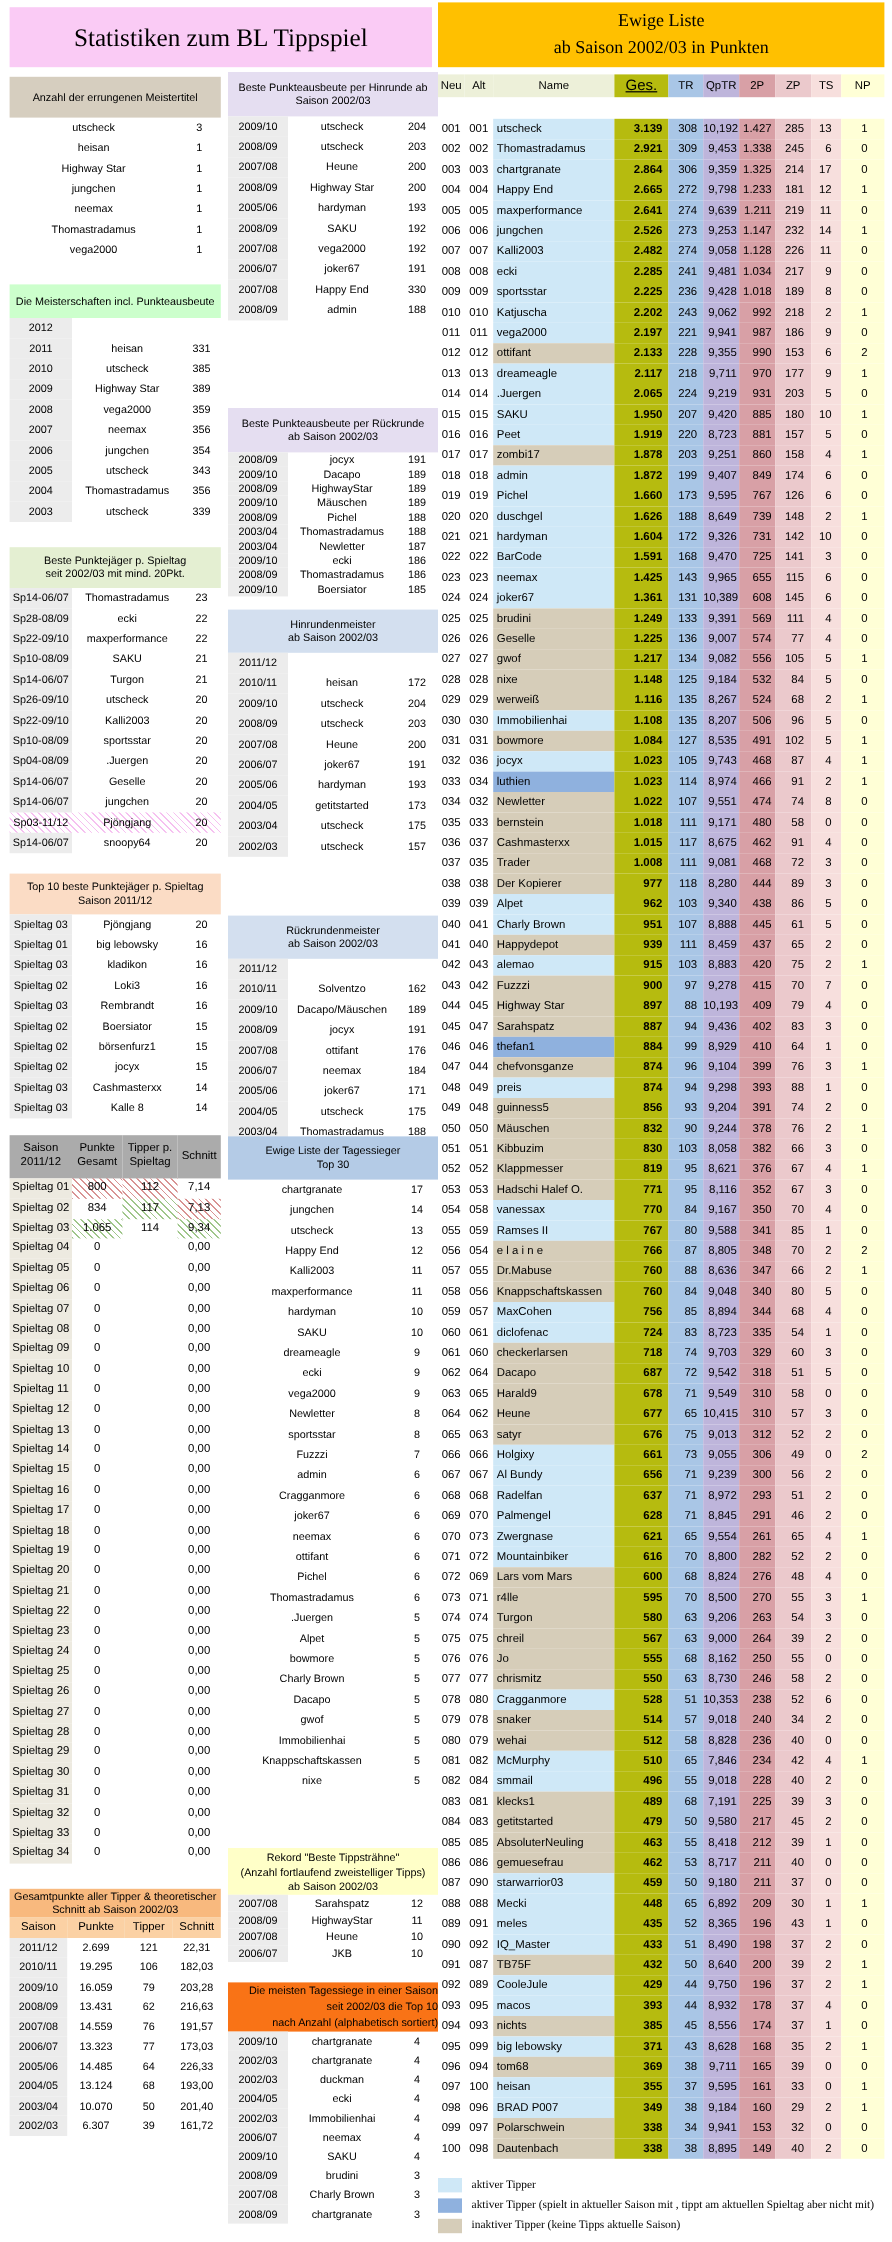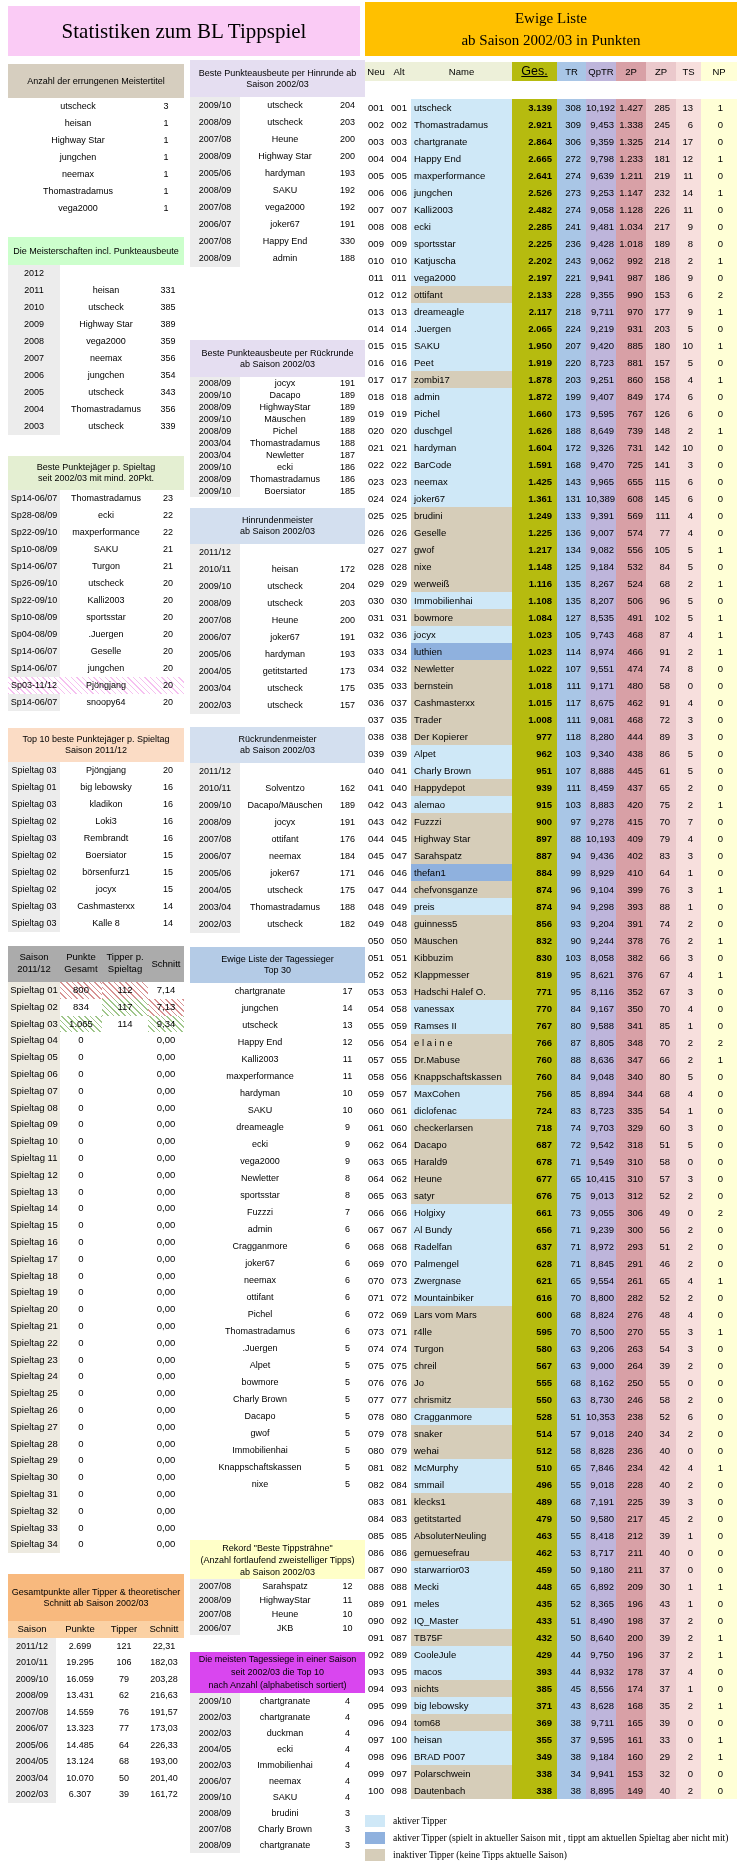--- a/index.html
+++ b/index.html
@@ -35,21 +35,21 @@
   .mt{left:190px;width:175px;}
   .my{width:50px;background:#ECECEC;} .mn{width:90px;} .mv{width:35px;}
   .m5n{width:140px;} .m5v{width:35px;}
   .m2 .c{height:12px;line-height:12px;}
   .m6 .c{height:14px;line-height:14px;}
   .m7 .c{height:16px;line-height:16px;}
   
   .h-t1{background:#D6CEBF;text-align:center;} .h-t2{background:#CCFFCC;} .h-t3{background:#E4EFD2;}
   .h-t4{background:#FBDCC5;} .h-t5{background:#ABABAB;} .h-t6{background:#F8B97E;}
   .h-m12{background:#E5DEF1;} .h-m34{background:#D3DFEF;} .h-m5{background:#B4CBE6;}
-  .h-m6{background:#FFFFC8;} .h-m7{background:#d946ef;}
+  .h-m6{background:#FFFFC8;} .h-m7{background:#f97316;align-items:flex-end;}
   
   .rt{left:365px;width:378px;}
   .rt .c{font-size:9.5px;}
   .rneu{width:22px;} .ralt{width:24px;}
   .rname{width:101px;text-align:left;padding-left:3px;}
   .rges{width:45px;background:#B6BB0F;font-weight:bold;font-size:11.5px;text-align:right;padding-right:5px;}
   .rtr{width:29px;background:#A9C6E6;text-align:right;padding-right:5px;}
   .rqptr{width:30px;background:#BEB5DB;text-align:right;padding-right:2px;}
   .rp2{width:30px;background:#D8A0A6;text-align:right;padding-right:3px;}
   .rzp{width:30px;background:#EBC9CC;text-align:right;padding-right:6px;}
@@ -516,21 +516,21 @@
       <div class="row">
       <span class="c sl">Spieltag 34</span>
       <span class="c sp">0</span>
       <span class="c st"></span>
       <span class="c ss">0,00</span>
     </div>
     </div>
 </div>
 
 <div class="tbl lt t6" style="top:1574px;">
-  <div class="hdr h-t6" style="height:47px;">
+  <div class="hdr h-t6" style="height:24px;">
     <span>Gesamtpunkte aller Tipper &amp; theoretischer</span>
     <span>Schnitt ab Saison 2002/03</span>
   </div>
   <div class="row t6sub">
     <span class="c g1">Saison</span>
     <span class="c g2">Punkte</span>
     <span class="c g3">Tipper</span>
     <span class="c g4">Schnitt</span>
   </div>
   <div>
@@ -772,21 +772,21 @@
     </div>
       <div class="row">
       <span class="c my">2002/03</span>
       <span class="c mn">utscheck</span>
       <span class="c mv">157</span>
     </div>
     </div>
 </div>
 
 <div class="tbl mt" style="top:727px;">
-  <div class="hdr h-m34" style="height:36px;">
+  <div class="hdr h-m34" style="height:36px;margin-top:36px;">
     <span>Rückrundenmeister</span>
     <span>ab Saison 2002/03</span>
   </div>
   <div>
 
   <div class="row">
       <span class="c my">2011/12</span>
       <span class="c mn"></span>
       <span class="c mv"></span>
     </div>

